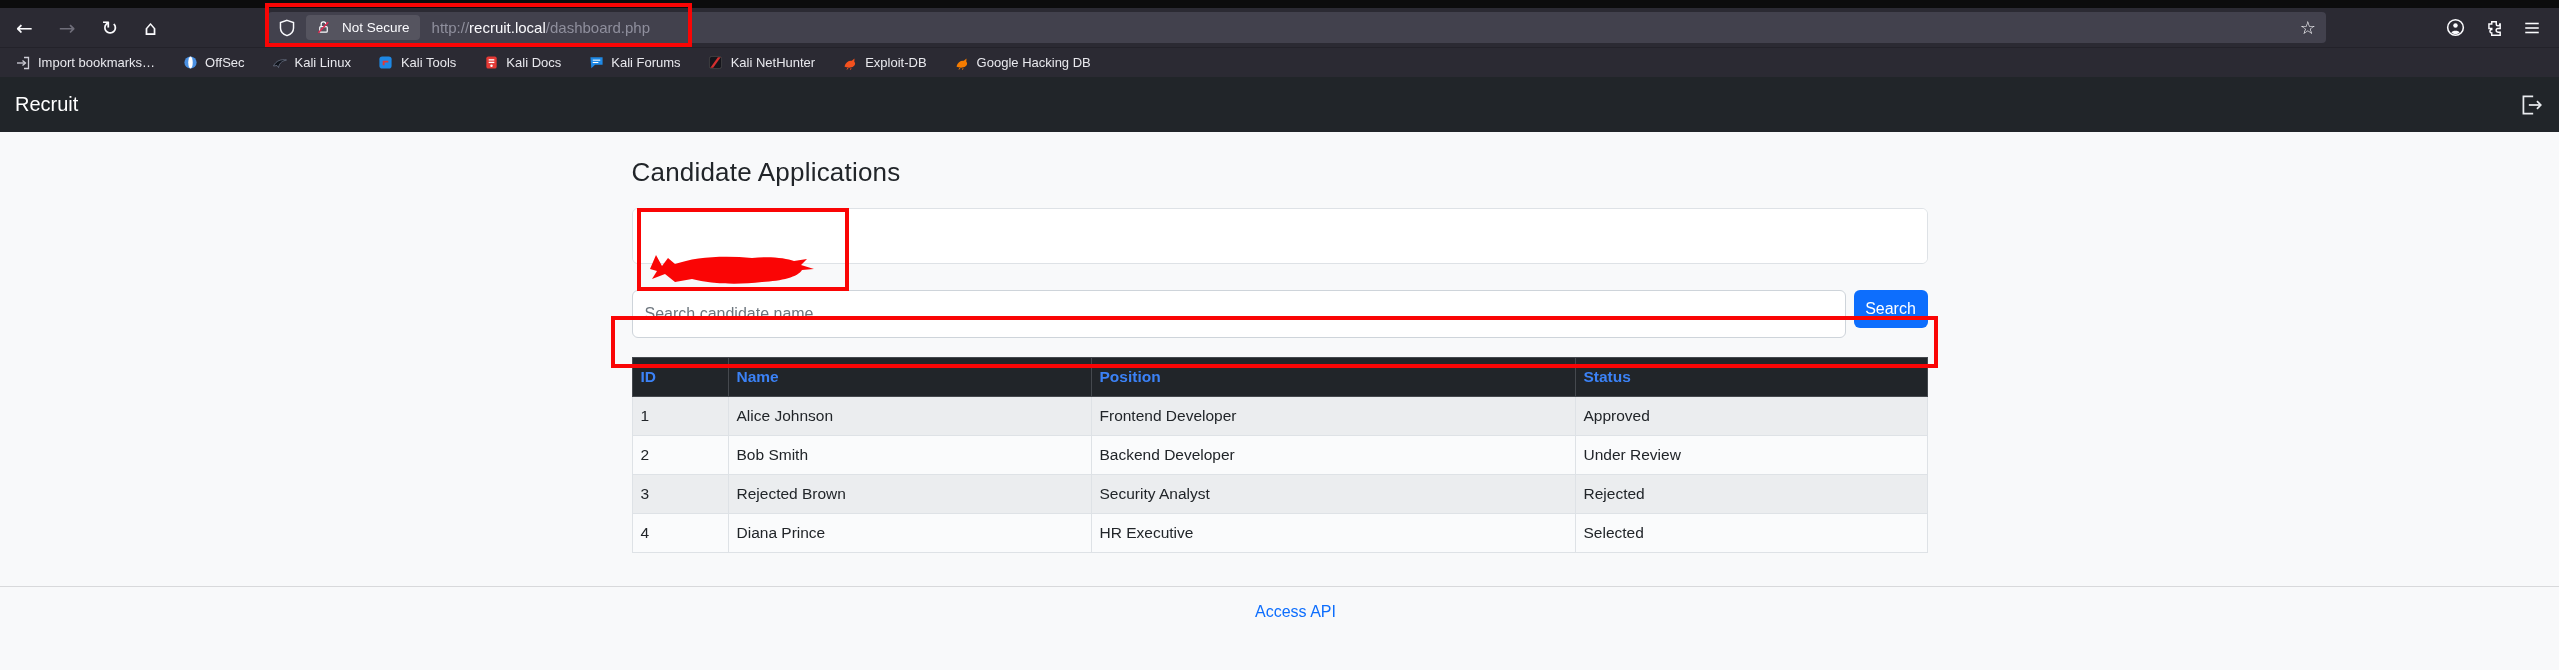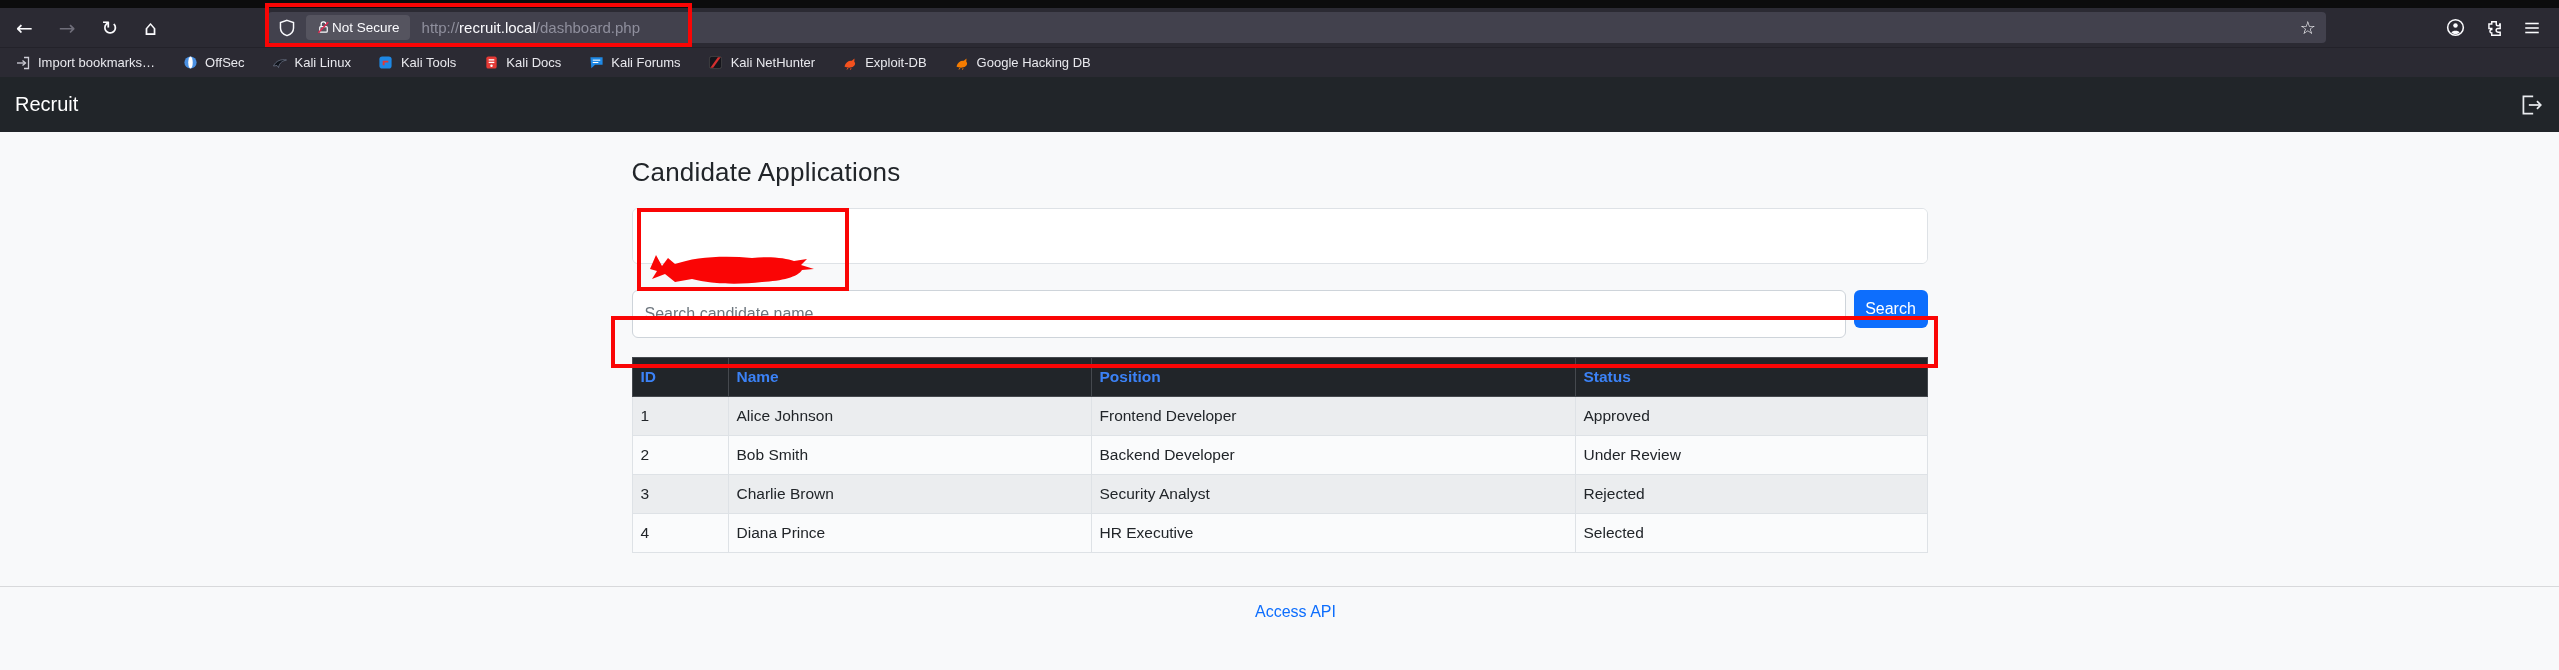--- a/index.html
+++ b/index.html
@@ -7,21 +7,21 @@
   body { font-family:"Liberation Sans", sans-serif; background:var(--c-page,#f8f9fa); position:relative; }
 
   
   .tab-strip { height:8px; background:var(--c-tabstrip,#0c0c0d); }
   .toolbar { height:39px; background:var(--c-chrome,#2b2a33); display:flex; align-items:center; }
   .nav-btns { display:flex; align-items:center; gap:26px; padding-left:16px; width:268px; flex:0 0 auto; }
   .glyph { font-family:"DejaVu Sans", sans-serif; color:var(--c-chrome-text,#fbfbfe); font-size:20px; line-height:1; }
   .glyph.disabled { color:#6f6e7a; }
   .urlbar { height:31px; background:var(--c-urlbar,#42414d); border-radius:4px; flex:0 0 auto; width:2058px; display:flex; align-items:center; padding:0 10px; }
   .urlbar .ic { display:flex; align-items:center; }
-  .chip { background:#55545f; border-radius:4px; height:25px; display:flex; align-items:center; gap:1px; padding:0 10px; margin:0 12px 0 10px; }
+  .chip { background:#55545f; border-radius:4px; height:25px; display:flex; align-items:center; gap:11px; padding:0 10px; margin:0 12px 0 10px; }
   .chip-label { color:#fbfbfe; font-size:13.5px; white-space:nowrap; }
   .url-text { flex:1; font-size:15px; color:var(--c-url-dim,#8f8f9d); white-space:nowrap; overflow:hidden; }
   .url-text .host { color:#fbfbfe; }
   .star { font-size:18px; margin-left:12px; }
   .right-icons { display:flex; align-items:center; gap:20px; margin-left:auto; padding-right:18px; }
   .right-icons svg { display:block; }
 
   .bookmarks { height:30px; background:var(--c-chrome,#2b2a33); display:flex; align-items:center; gap:27px; padding-left:15px; border-top:1px solid #23222a; }
   .bm { display:flex; align-items:center; gap:7px; }
   .bm-ic { width:16px; height:16px; display:flex; align-items:center; justify-content:center; }
@@ -258,21 +258,21 @@
             <td>Approved</td>
           </tr>
           <tr>
             <td>2</td>
             <td>Bob Smith</td>
             <td>Backend Developer</td>
             <td>Under Review</td>
           </tr>
           <tr>
             <td>3</td>
-            <td>Charlie Brown</td>
+            <td>Rejected Brown</td>
             <td>Security Analyst</td>
             <td>Rejected</td>
           </tr>
           <tr>
             <td>4</td>
             <td>Diana Prince</td>
             <td>HR Executive</td>
             <td>Selected</td>
           </tr>
         </tbody>

